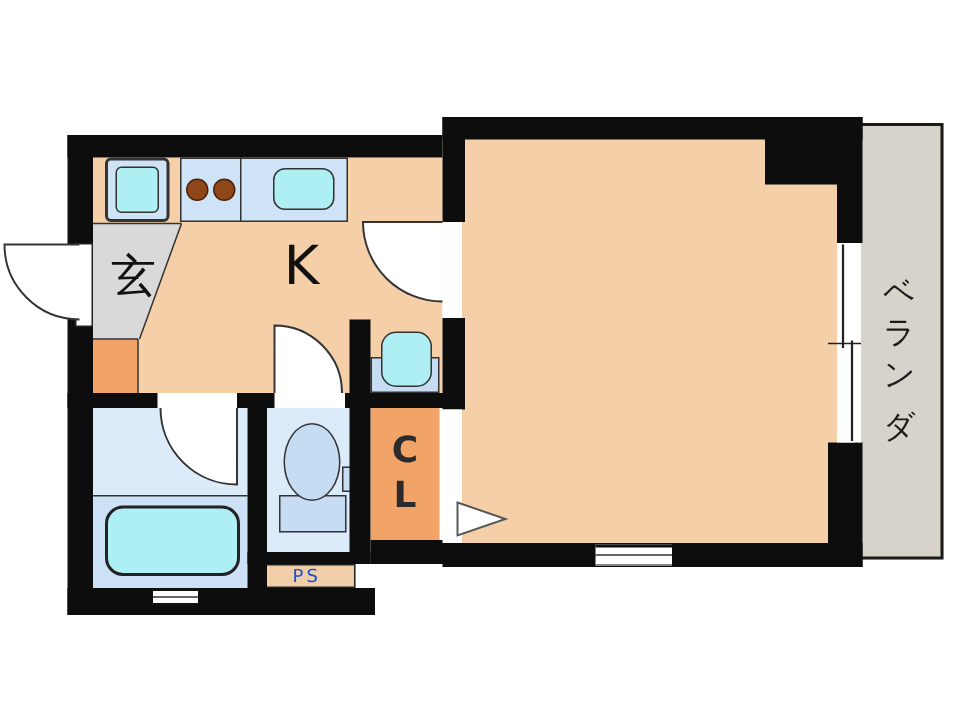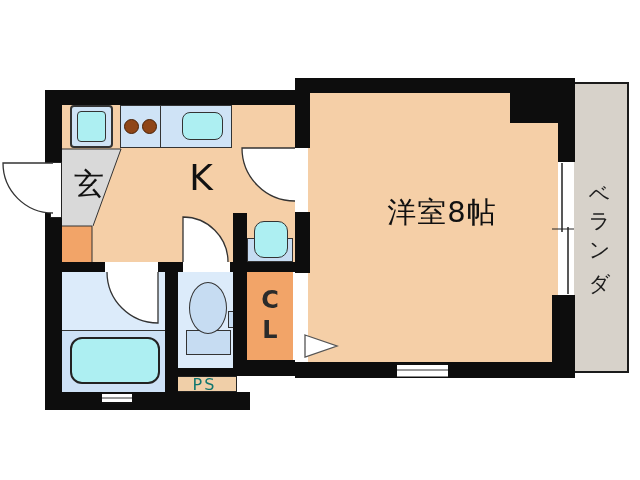--- a/index.html
+++ b/index.html
@@ -28,21 +28,21 @@
 
   <div class="a" style="left:570px;top:82px;width:59px;height:291px;background:#d7d2ca;border:2px solid #1b1b1b">
     <div class="lbl vtext" style="width:100%;height:100%;display:flex;align-items:center;justify-content:center;font-size:21px;letter-spacing:5px;color:#1c1c1c">ベランダ</div>
   </div>
 
   <div class="a" style="left:247px;top:272px;width:46px;height:88px;background:#f2a468">
     <div class="lbl vtext" style="width:100%;height:100%;display:flex;align-items:center;justify-content:center;font-size:24px;font-weight:600;letter-spacing:2px;color:#2b2b2b">CL</div>
   </div>
 
   <div class="a" style="left:172px;top:376px;width:65px;height:16px;background:#f0cfa8;border:1px solid #222">
-    <div class="lbl" style="width:100%;height:100%;font-size:16px;letter-spacing:2px;color:#0f766e">PS</div>
+    <div class="lbl" style="width:100%;height:100%;font-size:12px;letter-spacing:2px;color:#1d4ed8">PS</div>
   </div>
 
   <div class="a" style="left:70px;top:105px;width:43px;height:43px;background:#cfe3f6;border:2px solid #333;border-radius:4px"></div>
   <div class="a" style="left:77px;top:111px;width:29px;height:31px;background:#adeff2;border:1px solid #333;border-radius:4px"></div>
   <div class="a" style="left:120px;top:105px;width:112px;height:43px;background:#cfe3f6;border:1px solid #333"></div>
   <div class="a" style="left:160px;top:105px;width:1px;height:43px;background:#333"></div>
   <div class="a" style="left:124px;top:119px;width:15px;height:15px;background:#8f4618;border:1px solid #4a2208;border-radius:50%"></div>
   <div class="a" style="left:142px;top:119px;width:15px;height:15px;background:#8f4618;border:1px solid #4a2208;border-radius:50%"></div>
   <div class="a" style="left:182px;top:112px;width:41px;height:28px;background:#adeff2;border:1px solid #333;border-radius:8px"></div>
 
@@ -95,15 +95,14 @@
     <path d="M62,149 H121 M121,149 L93,226 M62,226 H92 M92,226 V262" fill="none" stroke="#333" stroke-width="1"></path>
 
     <path d="M562,163 V232 M568,227 V294" fill="none" stroke="#222" stroke-width="1.5"></path>
     <path d="M552,229 H574" fill="none" stroke="#222" stroke-width="1"></path>
 
     <path d="M102,398 H132 M397,370 H448" fill="none" stroke="#333" stroke-width="1"></path>
   </svg>
 
   <div class="a lbl" style="left:72px;top:166px;width:34px;height:36px;font-size:30px;color:#111">玄</div>
   <div class="a lbl" style="left:178px;top:156px;width:46px;height:42px;font-size:36px;font-weight:500;color:#111">K</div>
-  <div class="a lbl" style="left:352px;top:195px;width:180px;height:36px;font-size:29px;letter-spacing:1px;color:#111">洋室8帖</div>
 
 </div>
 
 </body></html>

